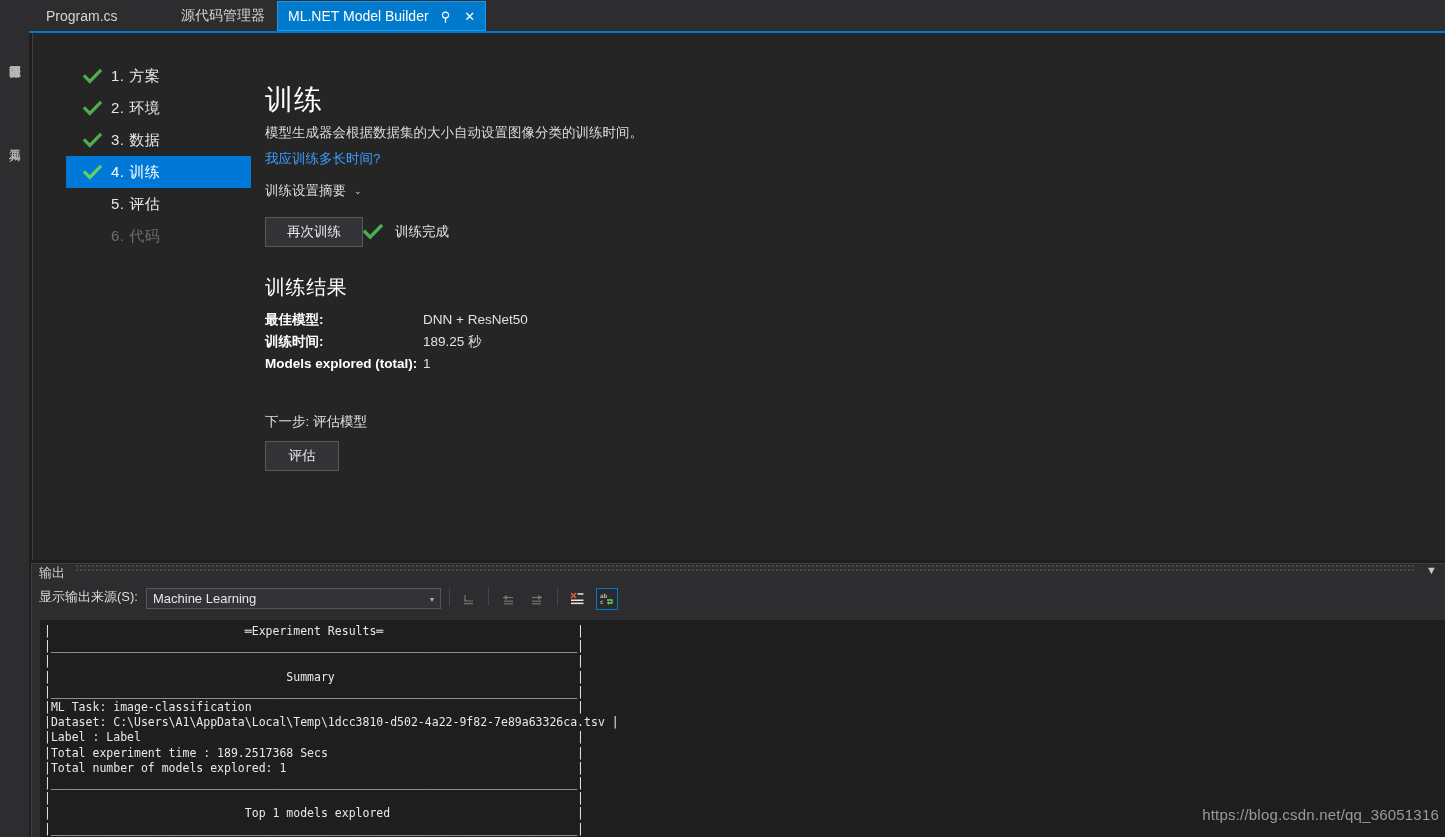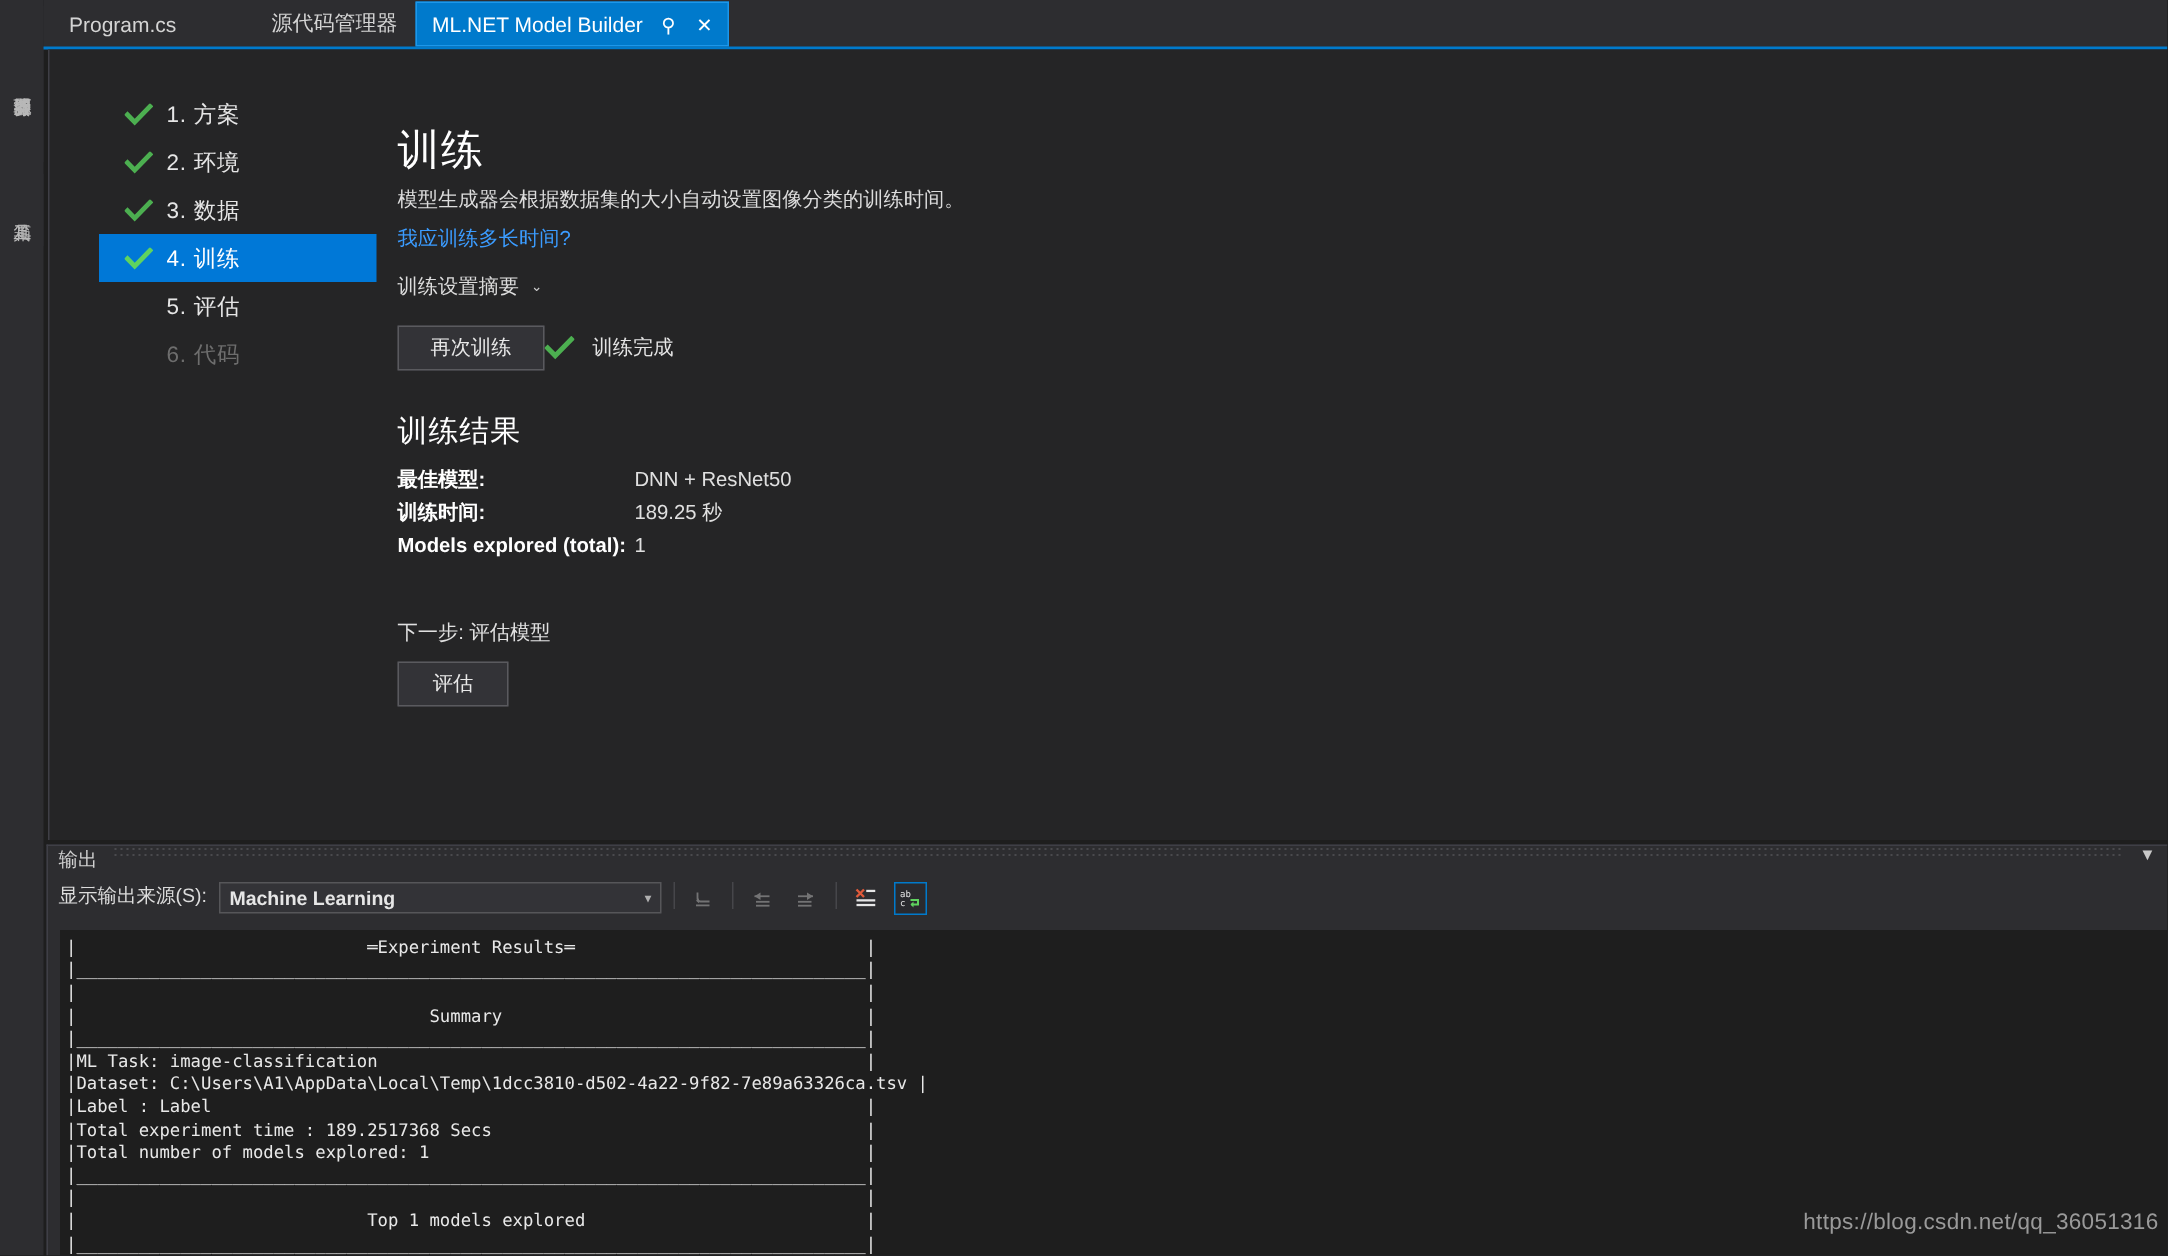--- a/index.html
+++ b/index.html
@@ -151,21 +151,21 @@
 
   #output-toolbar {
     position: relative; height: 30px; display: flex; 
     padding-left: 7px; gap: 8px;
   }
   #src-label { font-size: 13px; color: #dcdcdc; white-space: nowrap; }
   #src-combo {
     position: relative; width: 295px; height: 21px;
     background: #333337; border: 1px solid #565659;
     display: flex; align-items: center; padding: 0 6px;
-    font-size: 13px; color: #e6e6e6; cursor: pointer; font-weight: bold;
+    font-size: 13px; color: #e6e6e6; cursor: pointer;
   }
   #src-combo .combo-chev {
     position: absolute; right: 6px; top: 50%; transform: translateY(-50%);
     font-size: 8px; color: #b0b0b0;
   }
   .tb-sep { width: 1px; height: 18px; background: #46464a; }
   .tbicon {
     width: 22px; height: 22px; display: flex; align-items: center;
     justify-content: center; cursor: pointer;
   }

